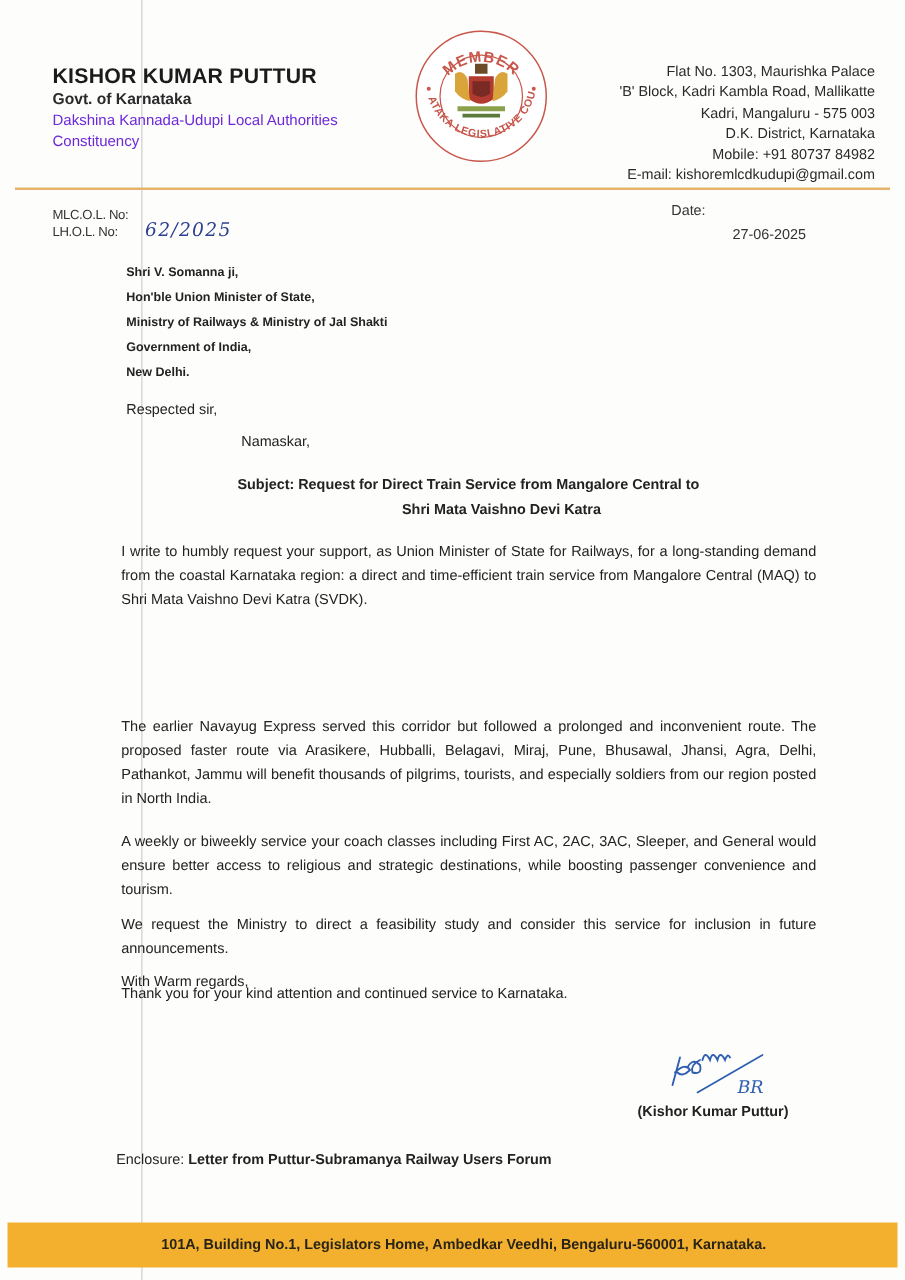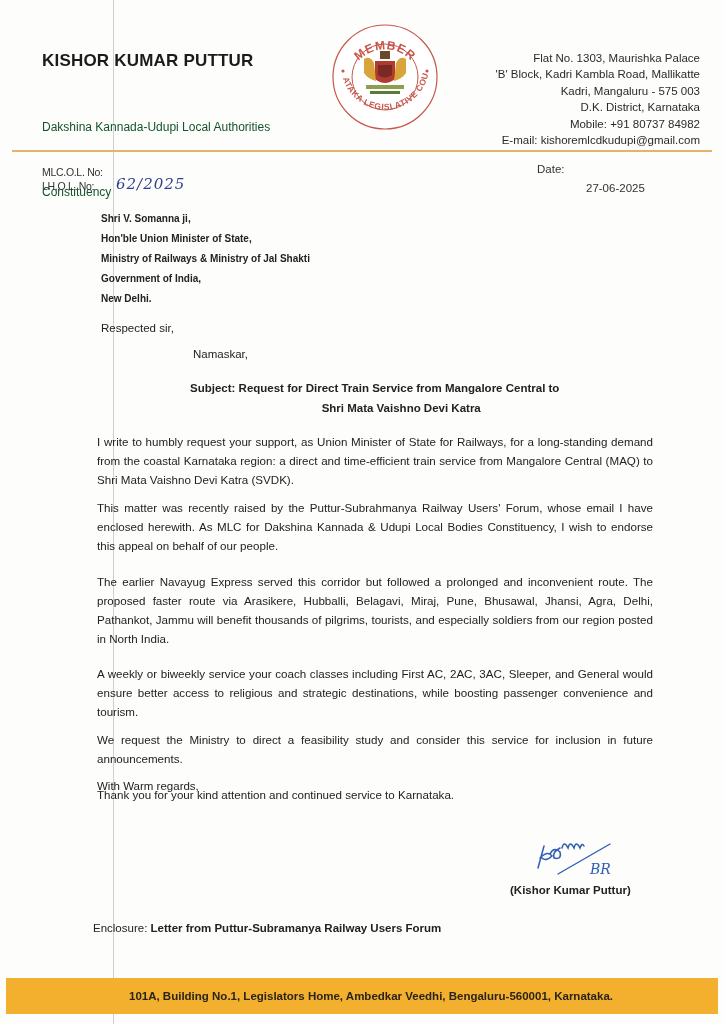--- a/index.html
+++ b/index.html
@@ -7,21 +7,21 @@
     width: 724px; height: 1024px; background: #fdfdfc; position: relative; overflow: hidden;
     font-family: "Liberation Sans", sans-serif; color: #1a1a1a;
   }
   .page { position: absolute; left: 0; top: 0; width: 724px; height: 1024px; }
   .scan-line { position: absolute; left: 113px; top: 0; width: 1px; height: 1024px; background: #cfcfcf; }
 
   
   .lh-left { position: absolute; left: 42px; top: 51px; }
   .lh-name { font-size: 17px; font-weight: 700; letter-spacing: 0.2px; color: #1b1b1b; line-height: 20px; }
   .lh-sub { font-size: 12.5px; font-weight: 700; color: #2a2a2a; line-height: 16.5px; }
-  .lh-const { font-size: 12px; color: #14532d; line-height: 17px; margin-top: 48px; }
+  .lh-const { font-size: 12px; color: #6d28d9; line-height: 17px; }
 
   .seal { position: absolute; left: 330px; top: 11px; width: 110px; height: 134px; }
 
   .lh-right { position: absolute; right: 24px; top: 50px; text-align: right; font-size: 11.5px; line-height: 16.4px; color: #2a2a2a; }
 
   .rule { position: absolute; left: 12px; right: 12px; top: 150px; height: 2px; background: #e5b36b; }
 
   
   .refs { position: absolute; left: 42px; top: 165px; font-family: "Liberation Sans", sans-serif; font-size: 10.5px; color: #333; line-height: 14px; letter-spacing: -0.3px; }
   .ref-num { position: absolute; left: 116px; top: 175px; font-family: "DejaVu Serif", serif; font-style: italic; font-size: 15px; color: #2d3f8e; letter-spacing: 1px; }
@@ -55,20 +55,21 @@
   .footer span { font-size: 11.5px; font-weight: 700; color: #2a2418; padding-left: 18px; }
 </style>
 </head>
 <body>
 
 <div class="page">
   <div class="scan-line"></div>
 
   <div class="lh-left">
     <div class="lh-name">KISHOR KUMAR PUTTUR</div>
+    <div class="lh-sub">Govt. of Karnataka</div>
     <div class="lh-const">Dakshina Kannada-Udupi Local Authorities</div>
     <div class="lh-const">Constituency</div>
   </div>
 
   <svg class="seal" viewBox="0 0 110 134">
     <defs>
       <path id="arcTop" d="M 20 66 A 36 36 0 0 1 90 66"></path>
       <path id="arcBottom" d="M 12 64 A 44 44 0 0 0 98 64"></path>
     </defs>
     <circle cx="55" cy="66" r="52" fill="#fff" stroke="#c8564a" stroke-width="1.2"></circle>
@@ -121,21 +122,20 @@
 
   <div class="salutation">Respected sir,</div>
   <div class="namaskar">Namaskar,</div>
 
   <div class="subject">
     <div><span>Subject:</span> <span>Request for Direct Train Service from Mangalore Central to</span></div>
     <div class="sub-line2">Shri Mata Vaishno Devi Katra</div>
   </div>
 
   <div class="body-para p1">I write to humbly request your support, as Union Minister of State for Railways, for a long-standing demand from the coastal Karnataka region: a direct and time-efficient train service from Mangalore Central (MAQ) to Shri Mata Vaishno Devi Katra (SVDK).</div>
-  <div class="body-para p2">This matter was recently raised by the Puttur-Subrahmanya Railway Users' Forum, whose email I have enclosed herewith. As MLC for Dakshina Kannada &amp; Udupi Local Bodies Constituency, I wish to endorse this appeal on behalf of our people.</div>
   <div class="body-para p3">The earlier Navayug Express served this corridor but followed a prolonged and inconvenient route. The proposed faster route via Arasikere, Hubballi, Belagavi, Miraj, Pune, Bhusawal, Jhansi, Agra, Delhi, Pathankot, Jammu will benefit thousands of pilgrims, tourists, and especially soldiers from our region posted in North India.</div>
   <div class="body-para p4">A weekly or biweekly service your coach classes including First AC, 2AC, 3AC, Sleeper, and General would ensure better access to religious and strategic destinations, while boosting passenger convenience and tourism.</div>
   <div class="body-para p5">We request the Ministry to direct a feasibility study and consider this service for inclusion in future announcements.</div>
   <div class="body-para p6">Thank you for your kind attention and continued service to Karnataka.</div>
 
   <div class="closing">With Warm regards,</div>
 
   <svg class="signature" viewBox="0 0 110 50">
     <path d="M8 36 L14 14 M10 26 q8 -8 12 -2 q-6 6 -10 2 M20 22 q4 -8 10 -2 q2 8 -6 6 q-2 -6 6 -10 M32 16 q2 -8 6 0 q2 -8 6 0 q2 -8 6 0 q2 -6 4 -2" fill="none" stroke="#2f5fb0" stroke-width="1.5" stroke-linecap="round"></path>
     <path d="M28 42 L80 12" fill="none" stroke="#2f5fb0" stroke-width="1.4" stroke-linecap="round"></path>

